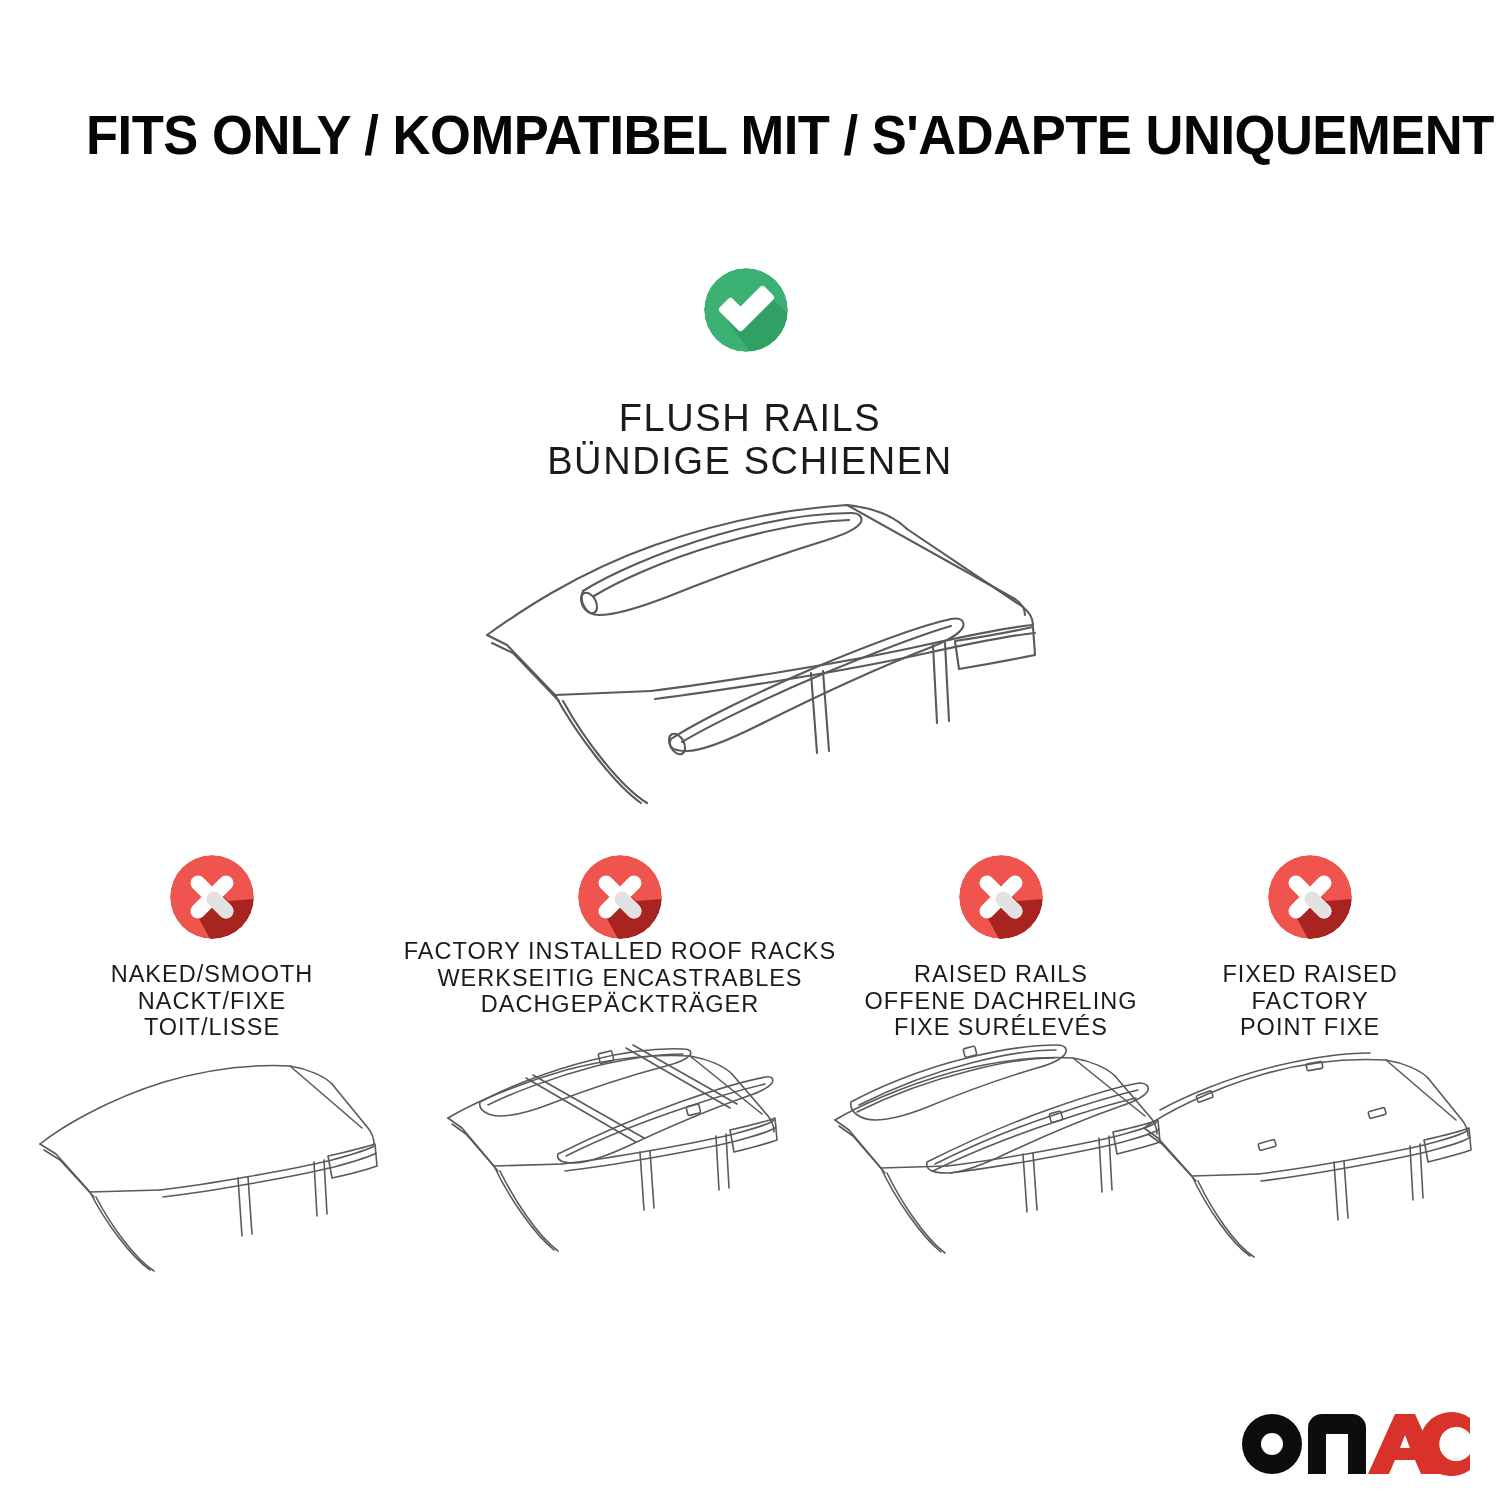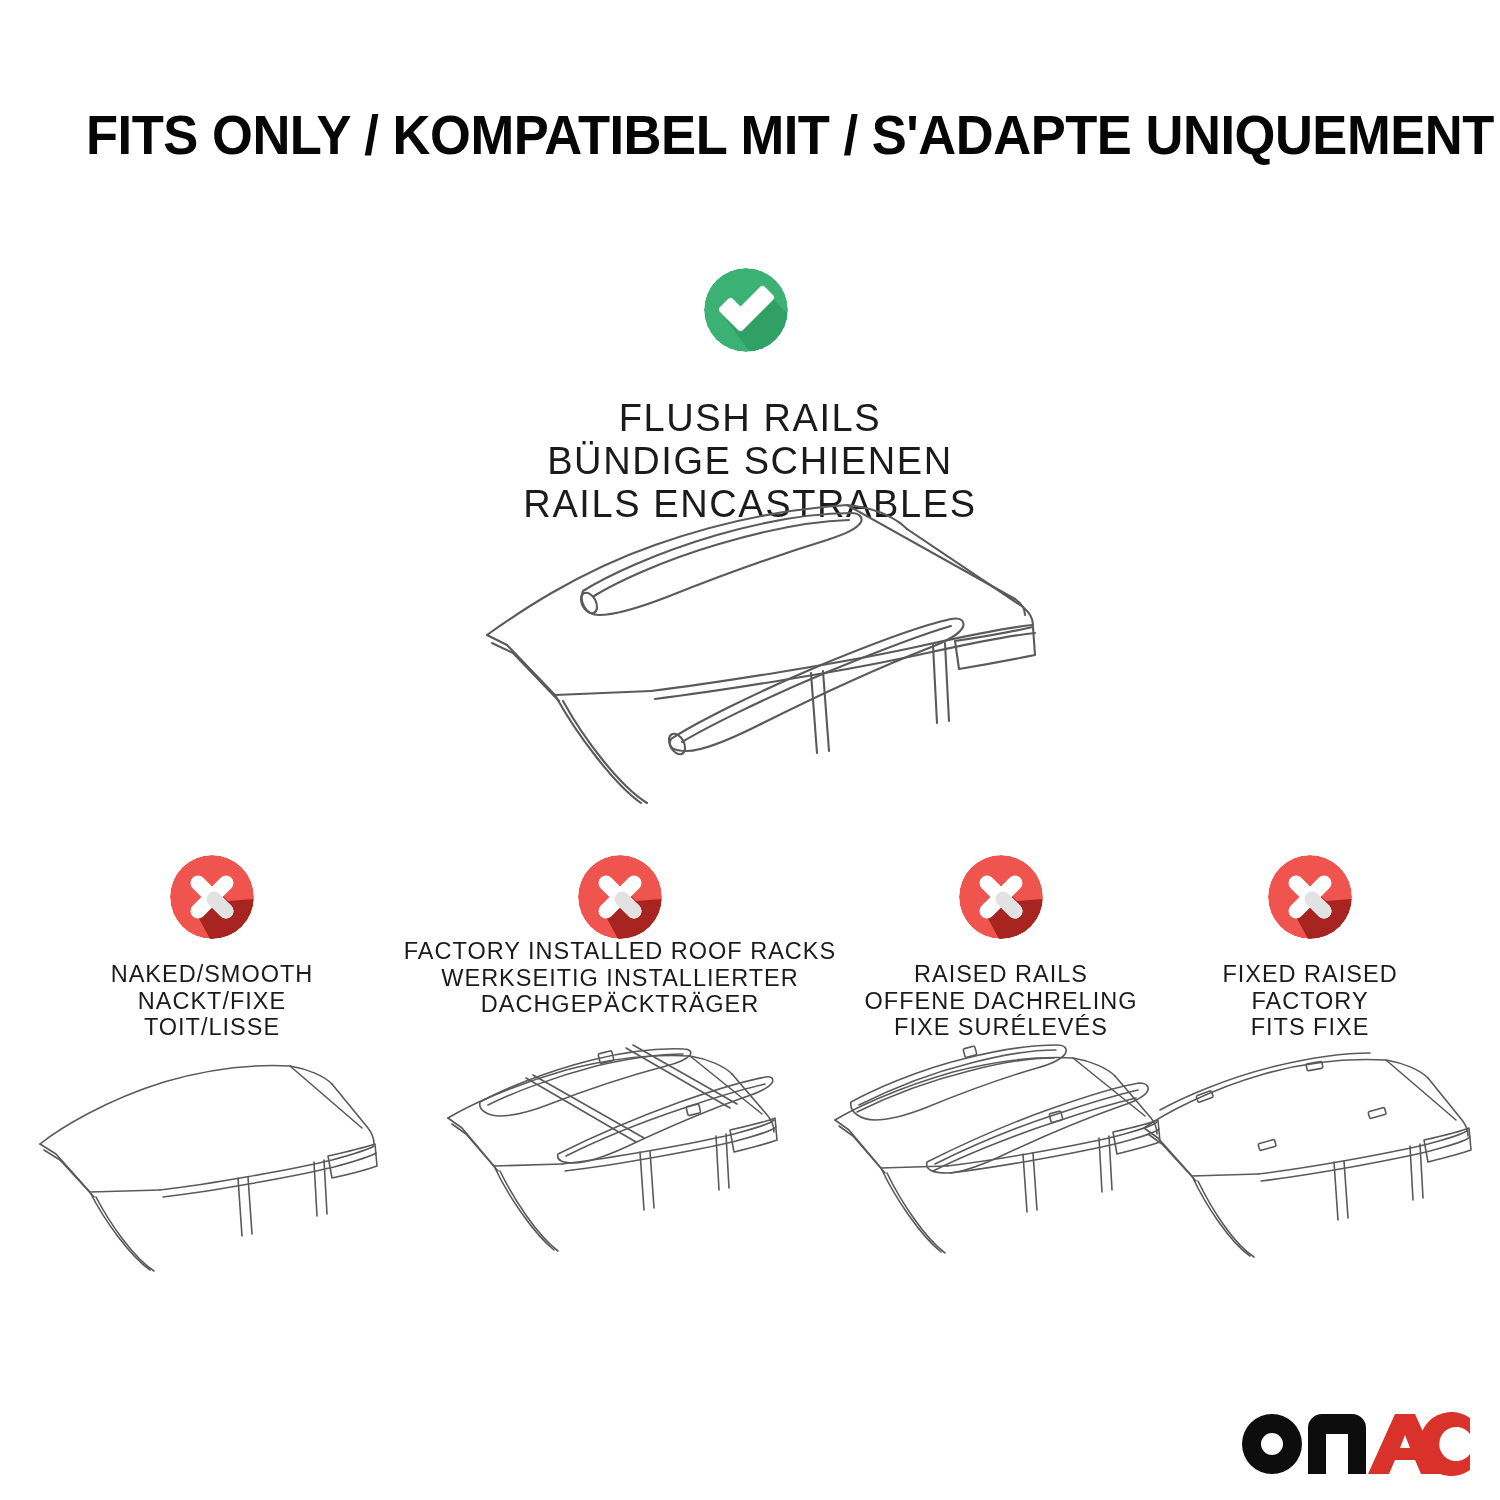--- a/index.html
+++ b/index.html
@@ -162,21 +162,20 @@
         <path d="M33.5 40.5 L44 51 L62 24.5 L84 46 L84 84 L46 84 L22.5 52 Z" fill="#2F9C61" opacity="0.85"></path>
 
         <path d="M18.5 41.5 L26.5 33.5 L36.5 43.5 L58.5 21.5 L66.5 29.5 L36.5 59.5 Z" fill="#FFFFFF" stroke="#FFFFFF" stroke-width="7" stroke-linejoin="round" stroke-linecap="round"></path>
       </g>
     </svg>
   </div>
 
   <div class="fits-caption">
     <span class="cap-line">FLUSH RAILS</span>
     <span class="cap-line">BÜNDIGE SCHIENEN</span>
-    <span class="cap-line">RAILS ENCASTRABLES</span>
   </div>
 
   <div class="hero-drawing">
     <svg viewBox="0 0 600 310" width="600" height="310" aria-hidden="true">
       <g fill="none" stroke="#5A5A5A" stroke-width="2.1" stroke-linecap="round" stroke-linejoin="round">
 
         <path d="M32 140 C60 120 120 78 200 50 C262 28 330 14 392 10 L560 104"></path>
         <path d="M392 10 C420 13 440 22 452 34"></path>
 
         <path d="M452 34 L568 112 C574 117 578 124 578 130"></path>
@@ -280,21 +279,21 @@
           <g stroke-linecap="round">
             <path d="M28 28 L56 56" stroke="#FFFFFF" stroke-width="15"></path>
             <path d="M56 28 L28 56" stroke="#FFFFFF" stroke-width="15"></path>
             <path d="M44 44 L56 56" stroke="#E2E2E2" stroke-width="15"></path>
           </g>
         </g>
       </svg>
     </div>
     <div class="option-caption">
       <span class="cap-line">FACTORY INSTALLED ROOF RACKS</span>
-      <span class="cap-line">WERKSEITIG INSTALLIERTER</span>
+      <span class="cap-line">WERKSEITIG ENCASTRABLES</span>
       <span class="cap-line">DACHGEPÄCKTRÄGER</span>
     </div>
     <div class="option-drawing">
       <svg viewBox="0 0 360 215" width="360" height="215" aria-hidden="true">
         <g fill="none" stroke="#5A5A5A" stroke-width="1.6" stroke-linecap="round" stroke-linejoin="round">
 
           <path d="M8 60 C28 48 70 28 126 12 C168 1 212 -4 250 -2 L322 56"></path>
           <path d="M250 -2 C268 1 284 8 292 16"></path>
           <path d="M292 16 L328 58 C332 63 334 68 334 74"></path>
           <path d="M8 60 L22 70 L54 108 L122 106"></path>
@@ -406,21 +405,21 @@
             <path d="M28 28 L56 56" stroke="#FFFFFF" stroke-width="15"></path>
             <path d="M56 28 L28 56" stroke="#FFFFFF" stroke-width="15"></path>
             <path d="M44 44 L56 56" stroke="#E2E2E2" stroke-width="15"></path>
           </g>
         </g>
       </svg>
     </div>
     <div class="option-caption">
       <span class="cap-line">FIXED RAISED</span>
       <span class="cap-line">FACTORY</span>
-      <span class="cap-line">FITS FIXE</span>
+      <span class="cap-line">POINT FIXE</span>
     </div>
     <div class="option-drawing">
       <svg viewBox="0 0 360 215" width="360" height="215" aria-hidden="true">
         <g fill="none" stroke="#5A5A5A" stroke-width="1.6" stroke-linecap="round" stroke-linejoin="round">
           <path d="M14 70 C34 56 78 32 134 16 C176 4 220 0 256 2 L326 62"></path>
           <path d="M256 2 C274 5 290 12 298 20"></path>
           <path d="M298 20 L332 62 C336 67 338 72 338 78"></path>
           <path d="M14 70 L28 80 L62 118 L128 116"></path>
           <path d="M18 76 L32 86 L66 123"></path>
           <path d="M62 118 C76 148 100 184 120 198"></path>

